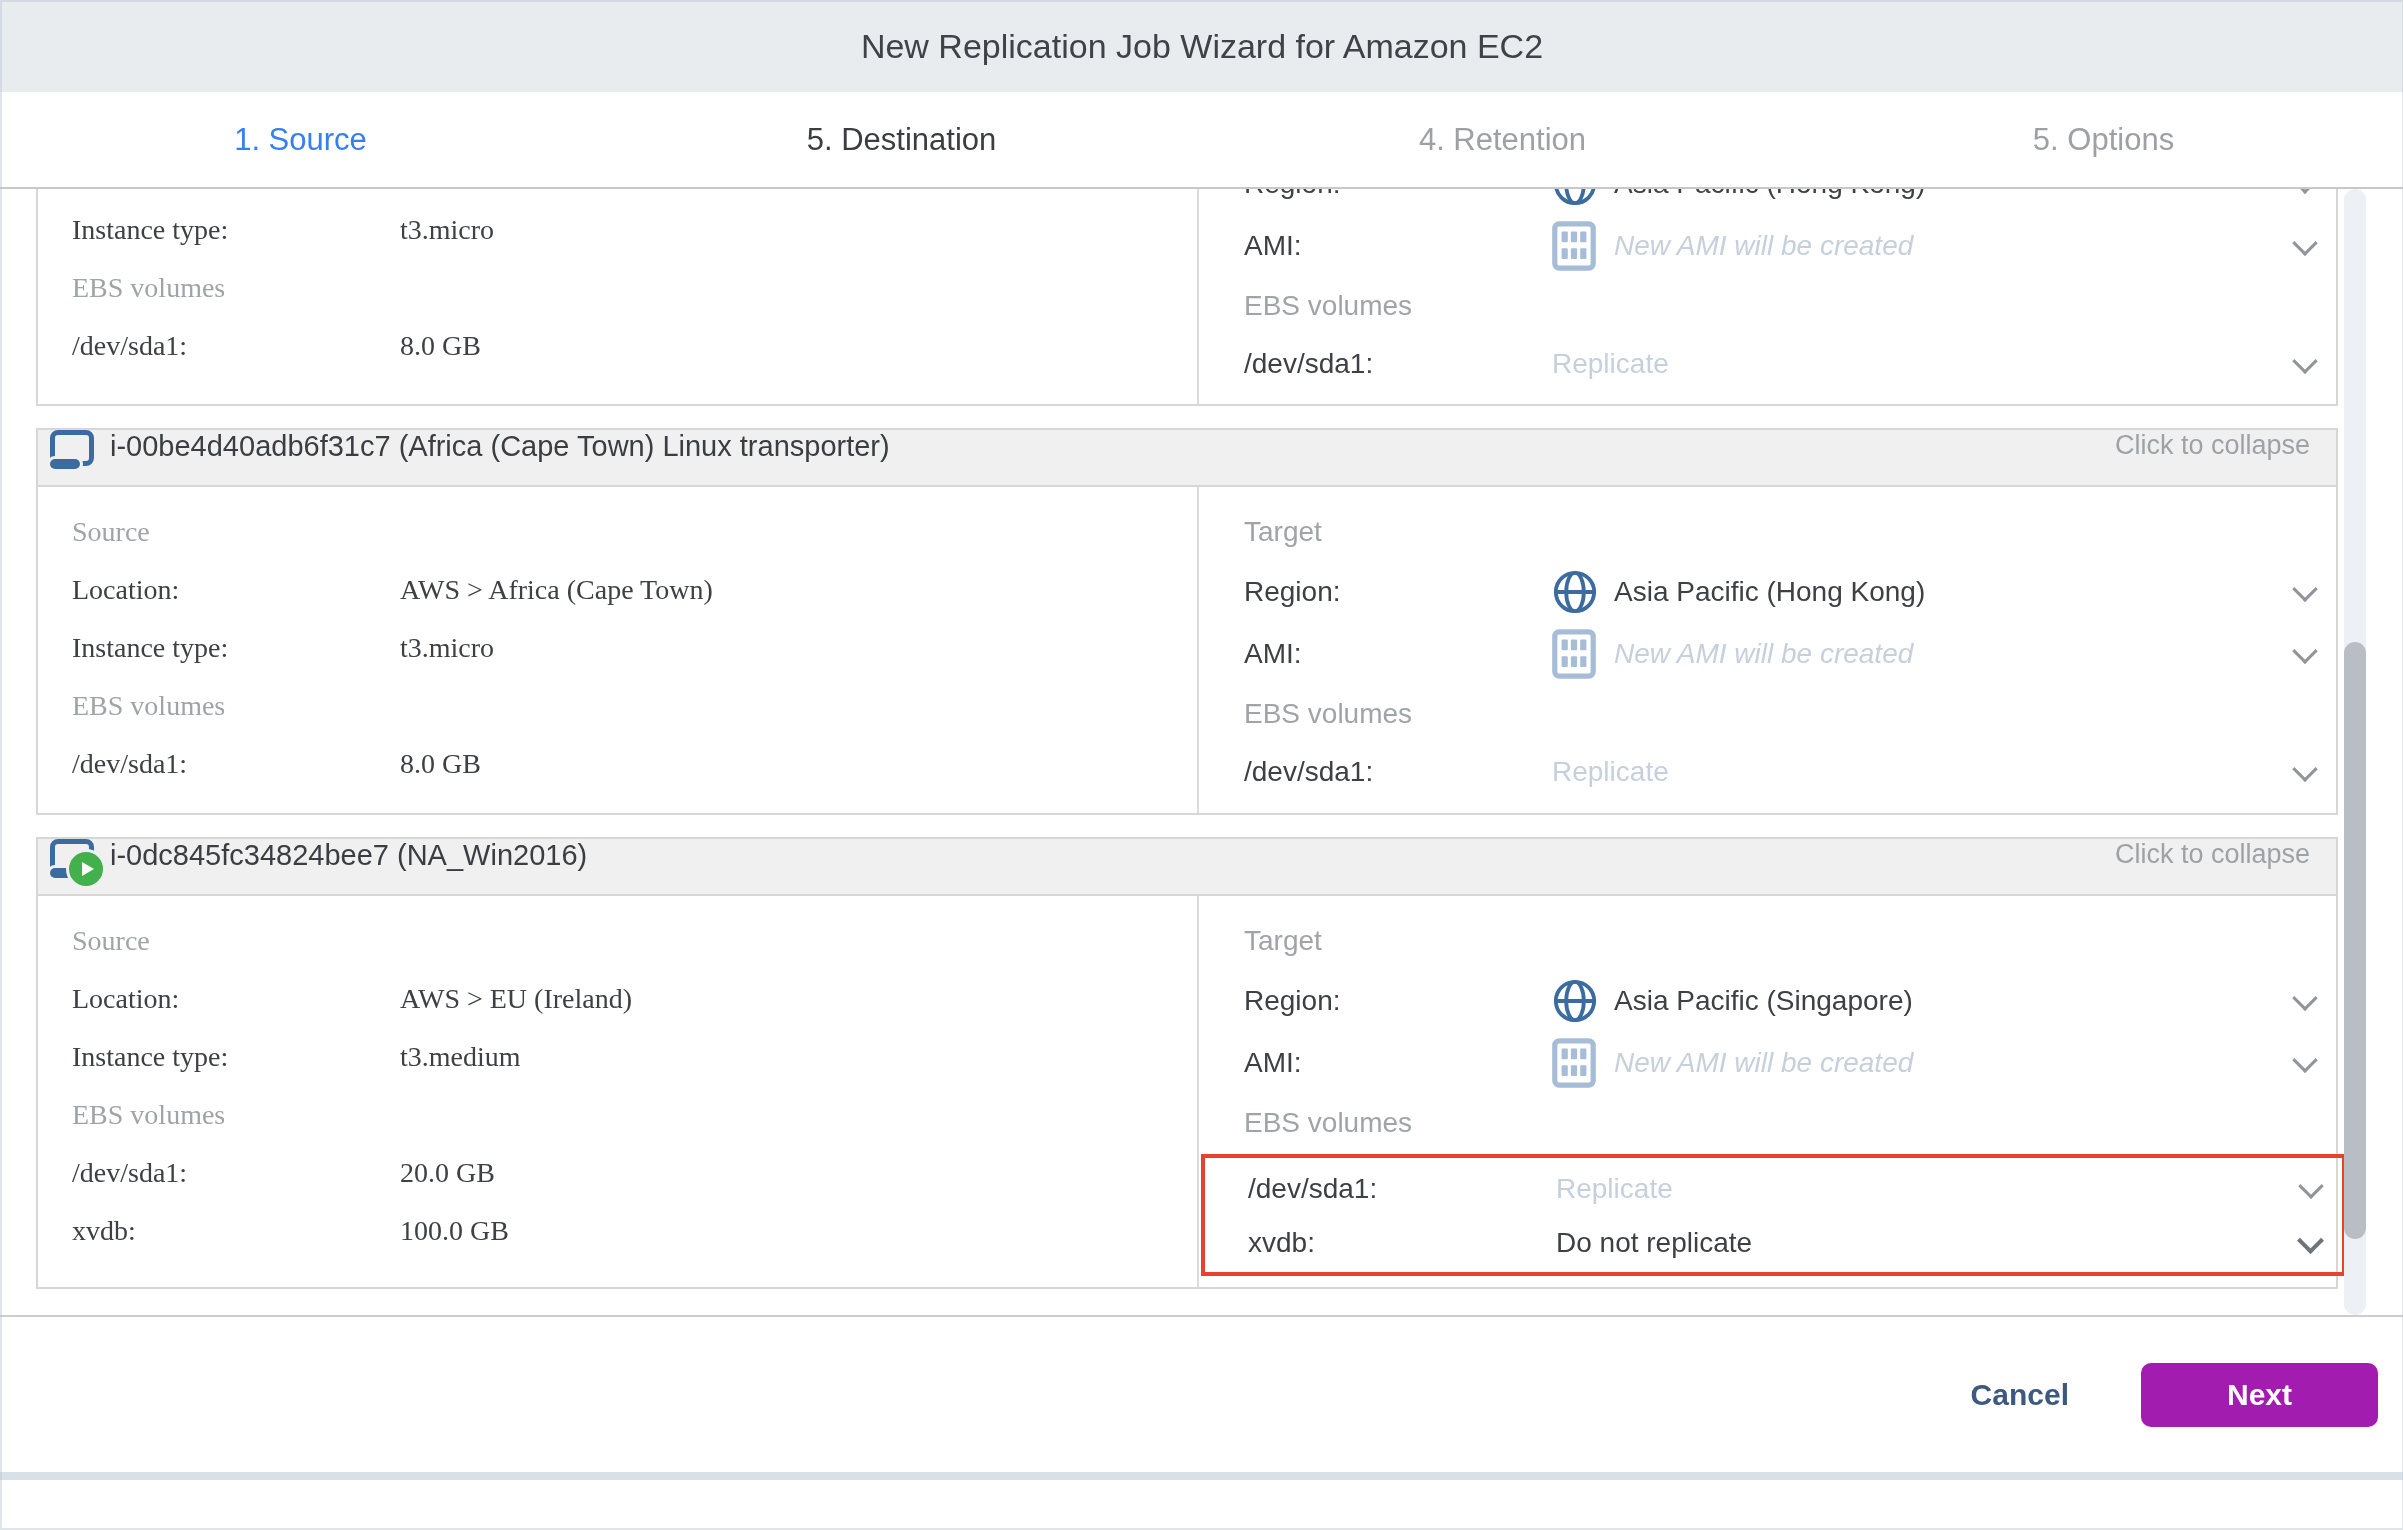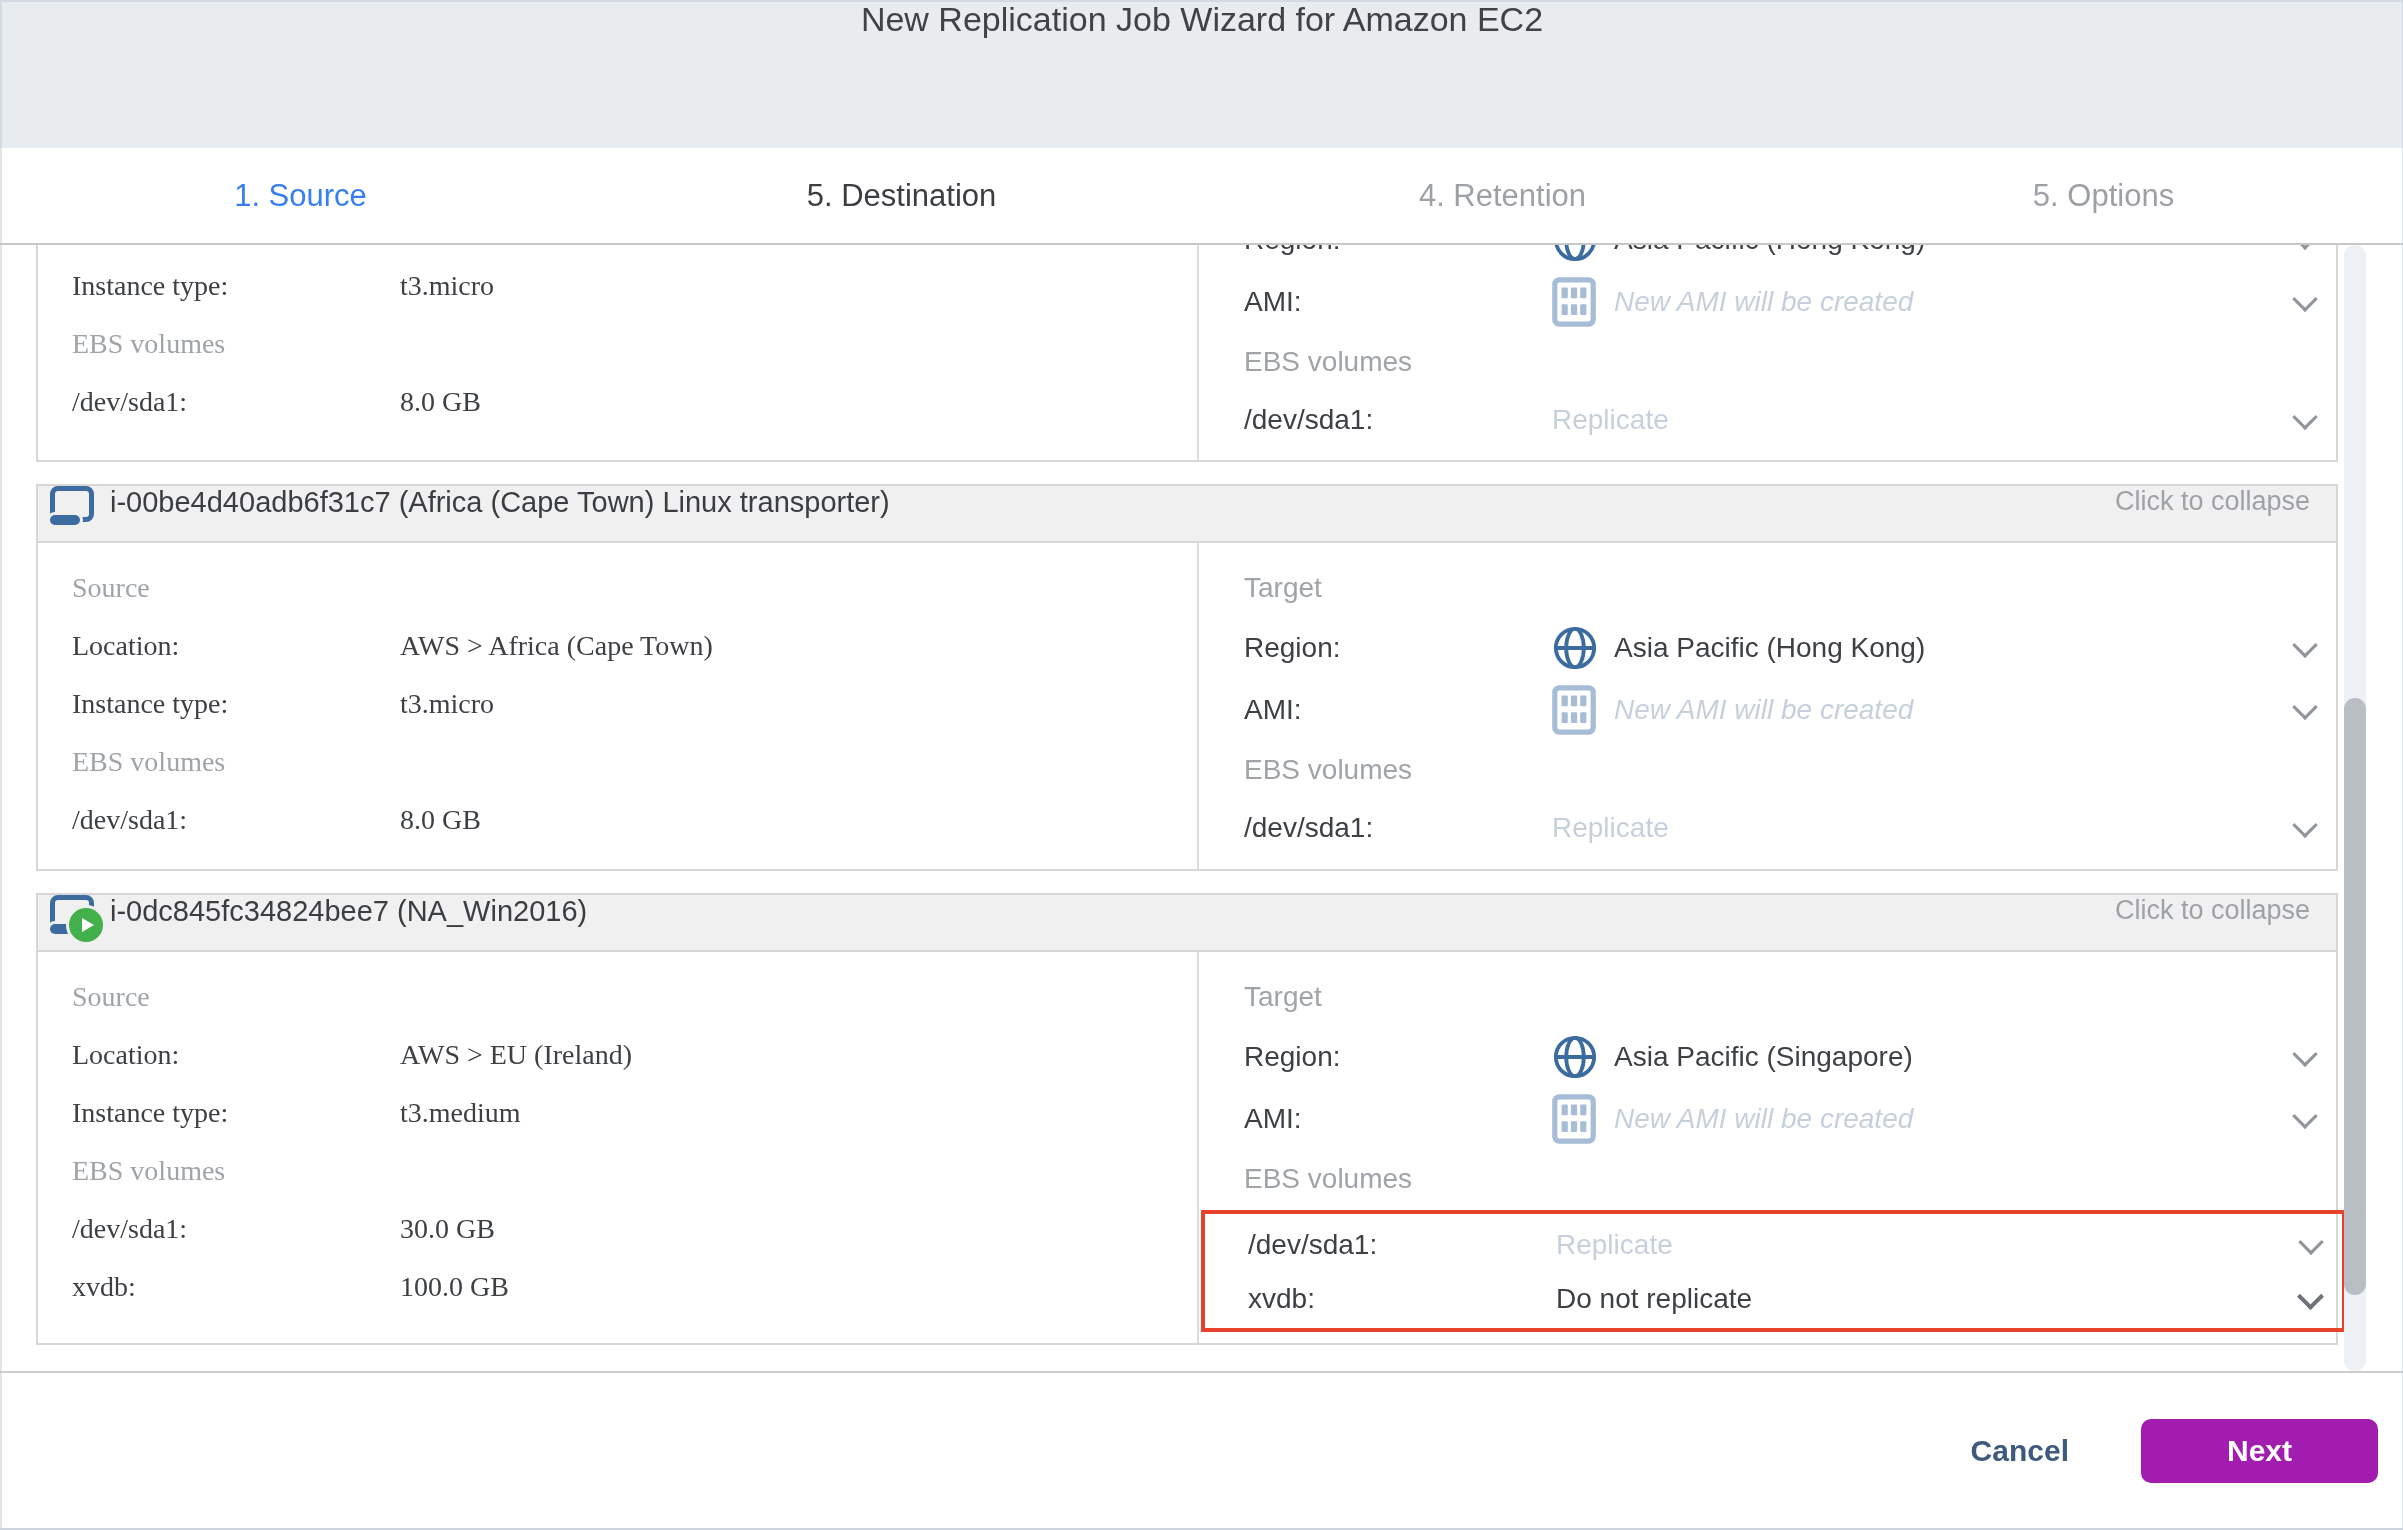--- a/index.html
+++ b/index.html
@@ -4,21 +4,21 @@
 <style>
   html,body{margin:0;padding:0;}
   body{
     width:2404px;height:1530px;position:relative;overflow:hidden;
     font-family:"Liberation Sans",sans-serif;background:#ffffff;
     -webkit-font-smoothing:antialiased;
   }
   .window-border{position:absolute;inset:0;border:2px solid rgba(186,198,208,.45);pointer-events:none;z-index:50;}
 
   
-  .titlebar{height:148px;background:#e9ecef;display:flex;align-items:flex-start;justify-content:center;}
+  .titlebar{height:92px;background:#e9ecef;display:flex;align-items:center;justify-content:center;}
   .title{font-size:34px;color:#3f4347;}
 
   
   .steps{height:95px;display:flex;background:#fff;border-radius:26px;}
   .step{flex:1;display:flex;align-items:center;justify-content:center;font-size:31px;cursor:default;}
   .step.active{color:#377ef2;}
   .step.visited{color:#3a3e42;}
   .step.future{color:#9da1a6;}
 
   
@@ -283,21 +283,21 @@
             </div>
             <div class="row">
               <span class="label">Instance type:</span>
               <span class="value">t3.medium</span>
             </div>
             <div class="row section">
               <span class="label-text">EBS volumes</span>
             </div>
             <div class="row">
               <span class="label">/dev/sda1:</span>
-              <span class="value">30.0 GB</span>
+              <span class="value">20.0 GB</span>
             </div>
             <div class="row">
               <span class="label">xvdb:</span>
               <span class="value">100.0 GB</span>
             </div>
           </div>
           <div class="col-right">
             <div class="row section">
               <span class="label-text">Target</span>
             </div>

